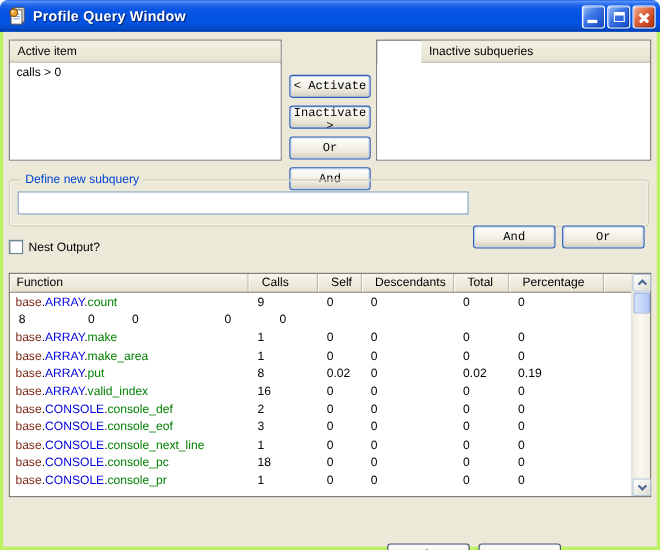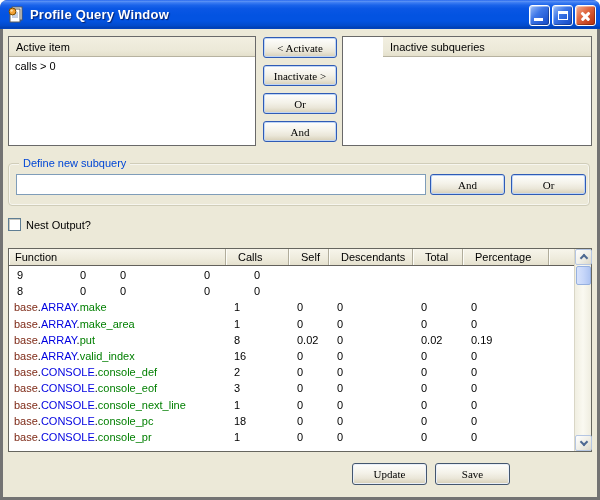--- a/index.html
+++ b/index.html
@@ -1,18 +1,18 @@
 <!DOCTYPE html>
 <html><head>
 <meta charset="utf-8">
 <style>
   * { box-sizing: border-box; margin: 0; padding: 0; }
   html,body { width:600px; height:500px; background:#fff; font-family:"Liberation Sans",sans-serif; overflow:hidden; }
 
-  #window { position:relative; width:600px; height:500px; background:#737373; border-radius:8px 8px 0 0; }
+  #window { position:relative; width:600px; height:500px; background:#bef264; border-radius:8px 8px 0 0; }
 
   
   #titlebar { position:absolute; left:0; top:0; width:600px; height:29px; border-radius:7px 7px 0 0;
     background:linear-gradient(180deg,#1c5eed 0%,#5e94f5 4%,#3c7cf2 9%,#1a63ea 18%,#0a56e4 30%,#0353e1 52%,#0353e1 72%,#024bcc 88%,#013fb3 96%,#0246c4 100%); }
   #title-icon { position:absolute; left:7px; top:6px; width:17px; height:17px; }
   #title-text { position:absolute; left:30px; top:0; height:29px; display:flex; align-items:center;
     color:#fff; font-size:13px; font-weight:bold; text-shadow:1px 1px 1px rgba(8,20,80,.8); letter-spacing:.2px; }
   .wbtn { position:absolute; top:5px; width:21px; height:21px; border:1px solid #fff; border-radius:3px;
     box-shadow:inset 1px 1px 0 rgba(255,255,255,.4), inset -1px -1px 0 rgba(0,0,0,.25); }
   #btn-min { left:529px; background:linear-gradient(135deg,#9cbef7 0%,#3e77e8 40%,#1d53ce 85%); }
@@ -29,24 +29,24 @@
   
   .listpanel { position:absolute; top:7px; height:110px; border:1px solid #696969; background:#fff; }
   #active-panel { left:5px; width:248px; }
   #inactive-panel { left:339px; width:250px;padding-left:40px; }
   .panel-hdr { height:20px; background:linear-gradient(180deg,#F2EFE1 0%,#ECE9D8 70%,#E4E0CC 100%);
     border-bottom:1px solid #B6B2A0; font-size:11px; color:#000; padding:4px 0 0 7px; }
   .panel-list { position:absolute; left:0; right:0; top:21px; bottom:0; background:#fff; overflow:hidden; }
   .list-item { font-size:11px; color:#000; padding:2px 0 0 6px; height:16px; }
 
   
-  .btn { position:absolute; font-family:Liberation Serif, serif; font-size:11px; color:#000; text-align:center;
+  .btn { position:absolute; font-family:Liberation Mono, monospace; font-size:11px; color:#000; text-align:center;
     border:1px solid #2F5BB5; border-radius:3px; cursor:default;
     background:linear-gradient(180deg,#FEFEFD 0%,#F4F2E9 45%,#EAE6D8 72%,#DCD5C0 92%,#D2C9B0 100%);
-    box-shadow:inset 0 0 0 1px #BFD5F5; padding:0; }
+    box-shadow:inset 0 0 0 1px #BFD5F5; padding:0;margin-top:31px; }
   .btn.plain { border-color:#44566E; box-shadow:inset 0 0 0 1px #E9EFF8; }
 
   .xferbtn { left:260px; width:74px; height:21px; }
   #btn-activate { top:8px; } #btn-inactivate { top:36px; } #btn-or { top:64px; } #btn-and { top:92px; }
 
   
   #groupbox { position:absolute; left:5px; top:134px; width:582px; height:43px;
     border:1px solid #D0CDB9; border-radius:4px; box-shadow:inset 0 0 0 1px rgba(255,255,255,.6); }
   #group-label { position:absolute; left:10px; top:-7px; background:#ECE9D8; padding:0 4px;
     font-size:11px; color:#0046D5; }
@@ -161,20 +161,21 @@
         <div class="hcell c-fn">Function</div>
         <div class="hcell c-calls">Calls</div>
         <div class="hcell c-self">Self</div>
         <div class="hcell c-desc">Descendants</div>
         <div class="hcell c-total">Total</div>
         <div class="hcell c-pct">Percentage</div>
         <div class="hcell c-fill"></div>
       </div>
       <div id="tbody">
           <div class="trow">
+            <div class="cell fn"><span class="pkg">base</span><span class="dot">.</span><span class="cls">ARRAY</span><span class="dot">.</span><span class="feat">count</span></div>
             <div class="cell num c-calls">9</div>
             <div class="cell num c-self">0</div>
             <div class="cell num c-desc">0</div>
             <div class="cell num c-total">0</div>
             <div class="cell num c-pct">0</div>
           </div>
           <div class="trow">
             <div class="cell num c-calls">8</div>
             <div class="cell num c-self">0</div>
             <div class="cell num c-desc">0</div>

